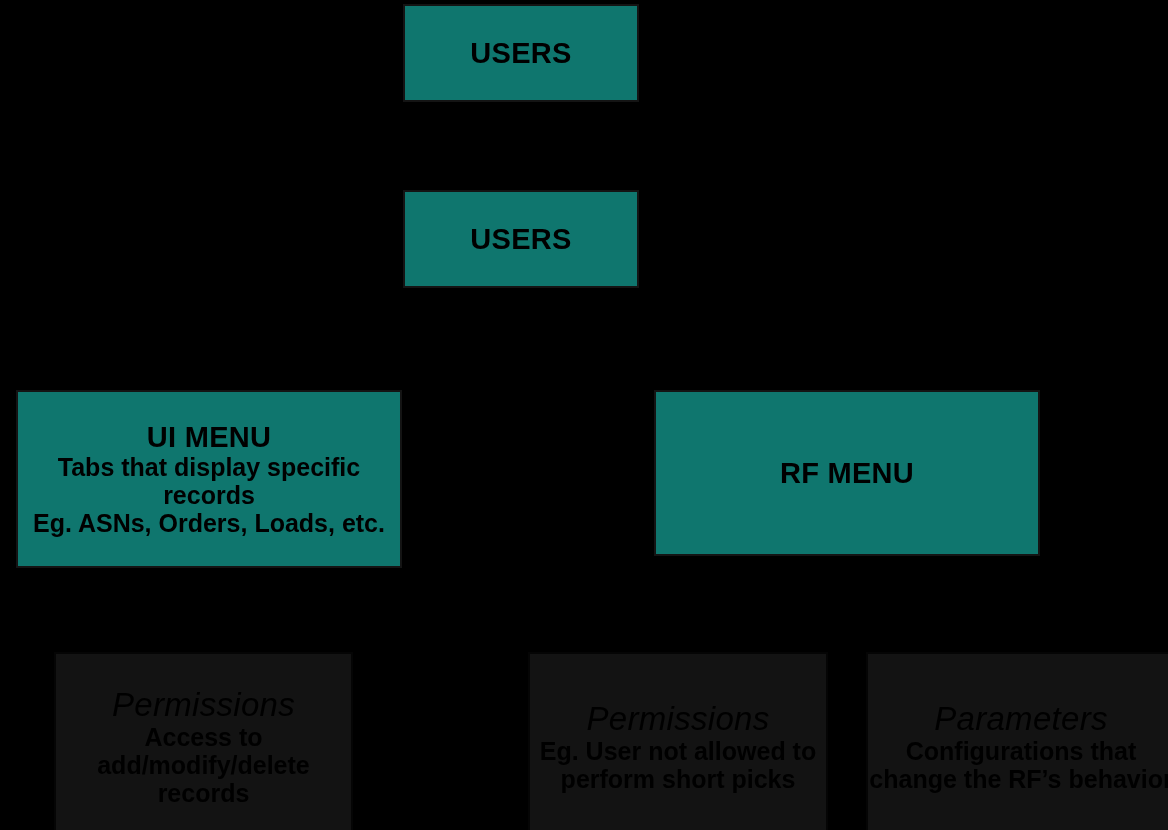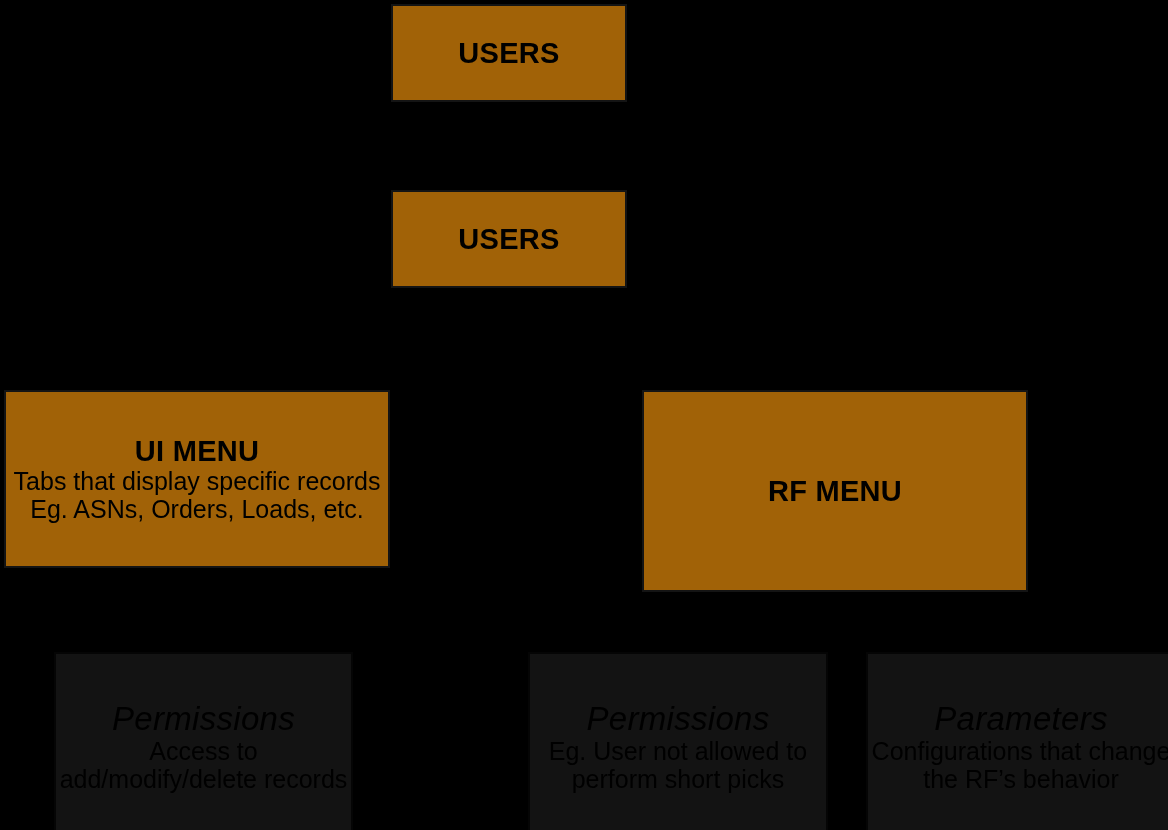--- a/index.html
+++ b/index.html
@@ -21,54 +21,55 @@
     display: flex;
     flex-direction: column;
     align-items: center;
     justify-content: center;
     text-align: center;
     color: #000000;
     line-height: 1.12;
   }
   
   .node--grey {
-    background: #a16207;
+    background: #0f766e;
     border: 2px solid #141414;
+    margin-left: 12px;
   }
   
   .node--dark {
     background: #131313;
     border: 2px solid #050505;
   }
   .node .title {
     font-weight: bold;
     font-size: 29px;
     letter-spacing: 0.3px;
   }
   .node .title--italic {
     font-weight: normal;
     font-style: italic;
     font-size: 33px;
   }
   .node .desc {
-    font-weight: normal;
+    font-weight: bold;
     font-size: 25px;
     white-space: pre-line;
   }
   
   .connector {
     position: absolute;
     background: #000000;
   }
 
   
   #n-users    { left: 391px; top: 4px;   width: 236px; height: 98px; }
   #n-groups   { left: 391px; top: 190px; width: 236px; height: 98px; }
   #n-uimenu   { left: 4px;   top: 390px; width: 386px; height: 178px; }
-  #n-rfmenu   { left: 642px; top: 390px; width: 386px; height: 202px; }
+  #n-rfmenu   { left: 642px; top: 390px; width: 386px; height: 166px; }
   #n-perm-ui  { left: 54px;  top: 652px; width: 299px; height: 190px; }
   #n-perm-rf  { left: 528px; top: 652px; width: 300px; height: 190px; }
   #n-params   { left: 866px; top: 652px; width: 310px; height: 190px; }
 
   #c-users-groups { left: 508px; top: 102px; width: 3px;  height: 88px; }
   #c-groups-down  { left: 508px; top: 288px; width: 3px;  height: 52px; }
   #c-tier2-bus    { left: 196px; top: 340px; width: 639px; height: 3px; }
   #c-uimenu-up    { left: 196px; top: 340px; width: 3px;  height: 50px; }
   #c-rfmenu-up    { left: 833px; top: 340px; width: 3px;  height: 50px; }
   #c-uimenu-down  { left: 196px; top: 568px; width: 3px;  height: 84px; }

